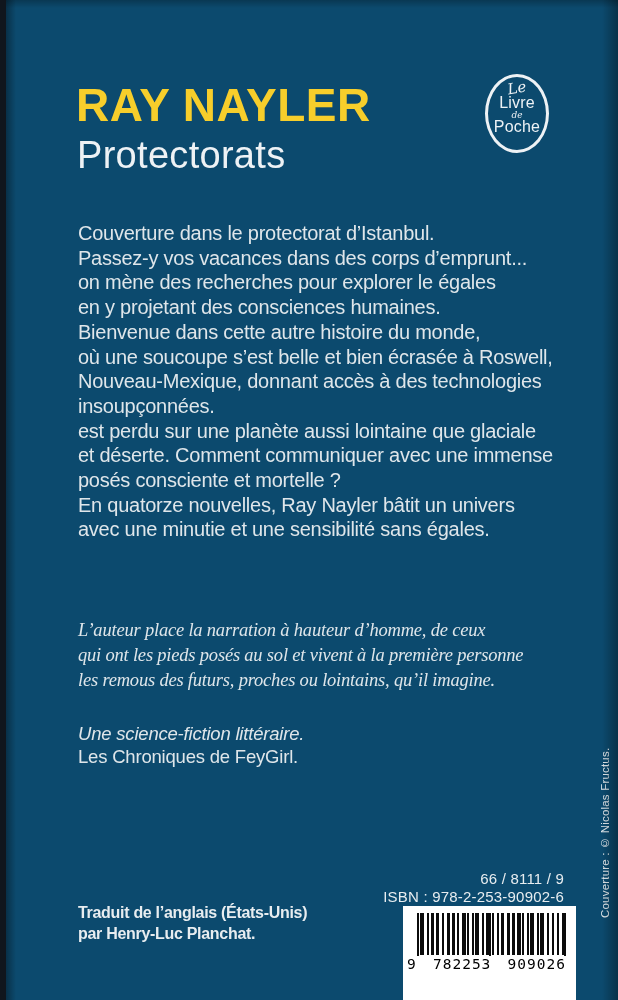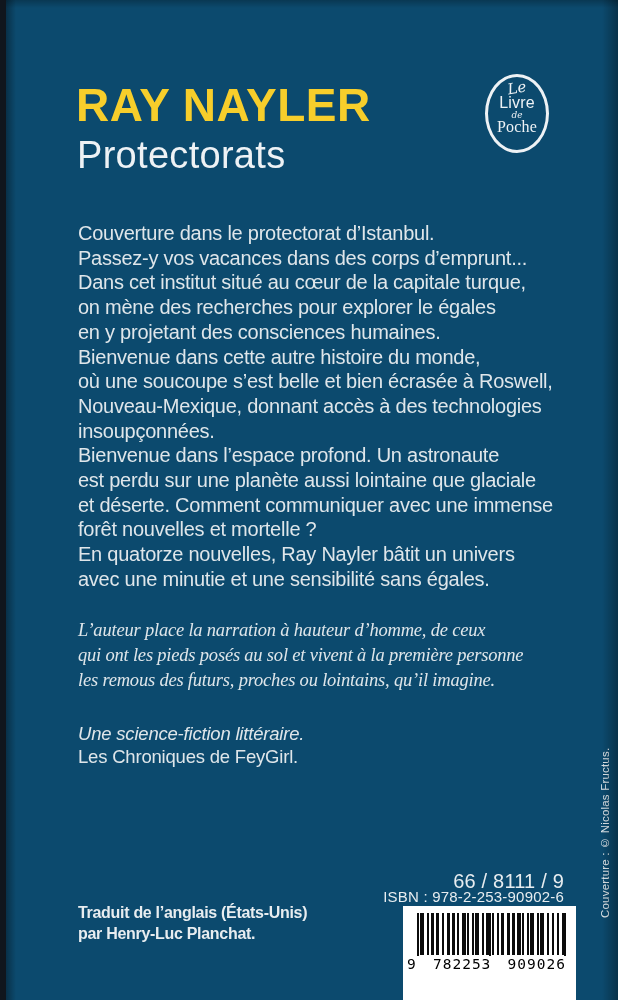--- a/index.html
+++ b/index.html
@@ -53,21 +53,21 @@
   .logo-le {
     display: block; margin-top: 5px;
     font-family: "DejaVu Serif", serif; font-style: italic;
     font-size: 15px; line-height: 13px; transform: rotate(-10deg);
   }
   .logo-livre { display: block; font-size: 16px; line-height: 16px; letter-spacing: 0.2px; }
   .logo-de {
     display: block; font-family: "DejaVu Serif", serif; font-style: italic;
     font-size: 9px; line-height: 8px;
   }
-  .logo-poche { display: block; font-size: 16px; line-height: 15px; letter-spacing: 0.2px; font-family: Liberation Serif, serif; }
+  .logo-poche { display: block; font-size: 16px; line-height: 15px; letter-spacing: 0.2px; }
 
   .blurb {
     position: absolute; left: 72px; top: 221px; width: 500px;
     font-size: 20px; line-height: 24.7px; letter-spacing: -0.25px;
     color: #dfe6ea;
   }
   .blurb .line { white-space: nowrap; }
 
   .quote1 {
     position: absolute; left: 72px; top: 618px; width: 471px;
@@ -84,21 +84,21 @@
     color: #dfe6ea; white-space: nowrap;
   }
   .quote2-attr {
     position: absolute; left: 72px; top: 746px; width: 471px;
     font-size: 18.5px; text-align: left; letter-spacing: -0.2px;
     color: #dfe6ea; white-space: nowrap;
   }
 
   .print-code {
     position: absolute; right: 60px; top: 870px;
-    font-size: 20px; letter-spacing: 0.2px; color: #e8edf0;
+    font-size: 15px; letter-spacing: 0.2px; color: #e8edf0;
     white-space: nowrap;
   }
   .isbn {
     position: absolute; right: 60px; top: 888px;
     font-size: 15px; letter-spacing: 0.2px; color: #e8edf0;
     white-space: nowrap;
   }
 
   .barcode-box {
     position: absolute; left: 397px; top: 906px;
@@ -149,31 +149,29 @@
   <div class="logo">
     <span class="logo-le">Le</span>
     <span class="logo-livre">Livre</span>
     <span class="logo-de">de</span>
     <span class="logo-poche">Poche</span>
   </div>
 
   <div class="blurb">
     <div class="line">Couverture dans le protectorat d’Istanbul.</div>
     <div class="line">Passez-y vos vacances dans des corps d’emprunt...</div>
-    <div class="line">Dans cet institut situé au cœur de la capitale turque,</div>
     <div class="line">on mène des recherches pour explorer le égales</div>
     <div class="line">en y projetant des consciences humaines.</div>
     <div class="line">Bienvenue dans cette autre histoire du monde,</div>
     <div class="line">où une soucoupe s’est belle et bien écrasée à Roswell,</div>
     <div class="line">Nouveau-Mexique, donnant accès à des technologies</div>
     <div class="line">insoupçonnées.</div>
-    <div class="line">Bienvenue dans l’espace profond. Un astronaute</div>
     <div class="line">est perdu sur une planète aussi lointaine que glaciale</div>
     <div class="line">et déserte. Comment communiquer avec une immense</div>
-    <div class="line">forêt nouvelles et mortelle ?</div>
+    <div class="line">posés consciente et mortelle ?</div>
     <div class="line">En quatorze nouvelles, Ray Nayler bâtit un univers</div>
     <div class="line">avec une minutie et une sensibilité sans égales.</div>
   </div>
 
   <div class="quote1">
     <div class="qline">L’auteur place la narration à hauteur d’homme, de ceux</div>
     <div class="qline">qui ont les pieds posés au sol et vivent à la première personne</div>
     <div class="qline">les remous des futurs, proches ou lointains, qu’il imagine.</div>
   </div>
 

